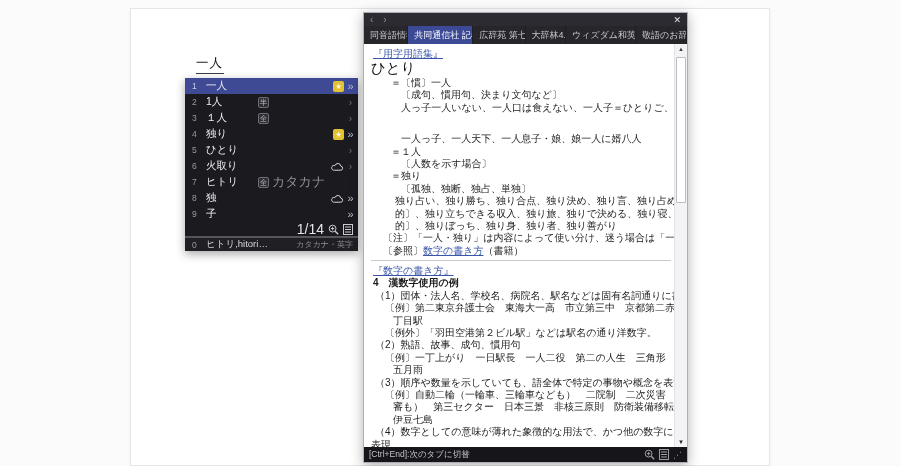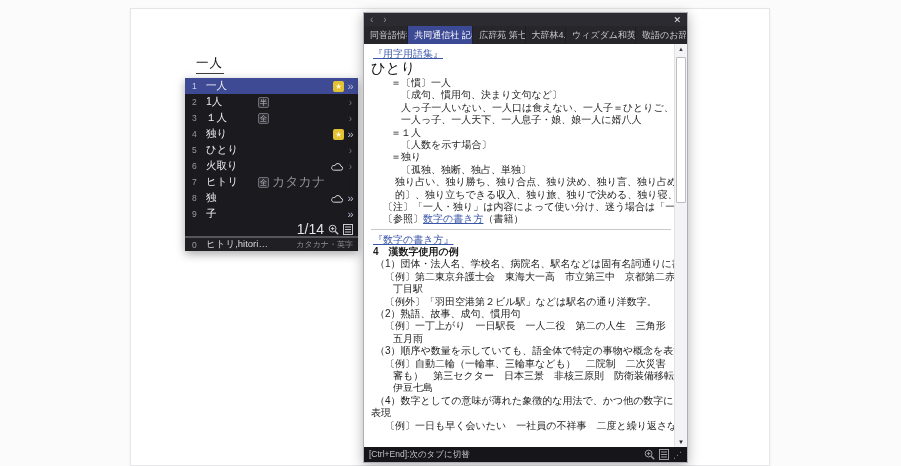--- a/index.html
+++ b/index.html
@@ -217,27 +217,28 @@
         <div class="dtab">ウィズダム和英辞…</div>
         <div class="dtab">敬語のお辞典</div>
       </div>
     <div class="dbody">
       <div class="dlines" id="dlines">
           <div class="dline t-link" style="padding-left: 2px;"><span class="dlink">『用字用語集』</span></div>
           <div class="dline t-headword"><span>ひとり</span></div>
           <div class="dline" style="padding-left: 20px;"><span>＝〔慣〕一人</span></div>
           <div class="dline" style="padding-left: 30px;"><span>〔成句、慣用句、決まり文句など〕</span></div>
           <div class="dline" style="padding-left: 30px;"><span>人っ子一人いない、一人口は食えない、一人子＝ひとりご、一人芝居、一人旅、</span></div>
-          <div class="dline" style="padding-left: 30px;"><span>一人っ子、一人天下、一人息子・娘、娘一人に婿八人</span></div>
+          <div class="dline" style="padding-left: 30px; margin-top: 19px;"><span>一人っ子、一人天下、一人息子・娘、娘一人に婿八人</span></div>
           <div class="dline" style="padding-left: 20px;"><span>＝１人</span></div>
           <div class="dline" style="padding-left: 30px;"><span>〔人数を示す場合〕</span></div>
           <div class="dline" style="padding-left: 20px;"><span>＝独り</span></div>
           <div class="dline" style="padding-left: 30px;"><span>〔孤独、独断、独占、単独〕</span></div>
           <div class="dline" style="padding-left: 24px;"><span>独り占い、独り勝ち、独り合点、独り決め、独り言、独り占め、独り相撲〔比喩</span></div>
           <div class="dline" style="padding-left: 24px;"><span>的〕、独り立ちできる収入、独り旅、独りで決める、独り寝、独り舞台〔比喩</span></div>
+          <div class="dline" style="padding-left: 24px;"><span>的〕、独りぼっち、独り身、独り者、独り善がり</span></div>
           <div class="dline" style="padding-left: 12px;"><span>〔注〕「一人・独り」は内容によって使い分け、迷う場合は「一人」とする。</span></div>
           <div class="dline" style="padding-left: 12px;"><span>〔参照〕</span><span class="dlink">数字の書き方</span><span>（書籍）</span></div>
           <div class="ddivider"></div>
           <div class="dline t-link" style="padding-left: 2px;"><span class="dlink">『数字の書き方』</span></div>
           <div class="dline t-bold" style="padding-left: 2px;"><span>4　漢数字使用の例</span></div>
           <div class="dline" style="padding-left: 4px;"><span>（1）団体・法人名、学校名、病院名、駅名などは固有名詞通りに書く</span></div>
           <div class="dline" style="padding-left: 14px;"><span>〔例〕第二東京弁護士会　東海大一高　市立第三中　京都第二赤十字病院　本郷三</span></div>
           <div class="dline" style="padding-left: 22px;"><span>丁目駅</span></div>
           <div class="dline" style="padding-left: 14px;"><span>〔例外〕「羽田空港第２ビル駅」などは駅名の通り洋数字。</span></div>
           <div class="dline" style="padding-left: 4px;"><span>（2）熟語、故事、成句、慣用句</span></div>

